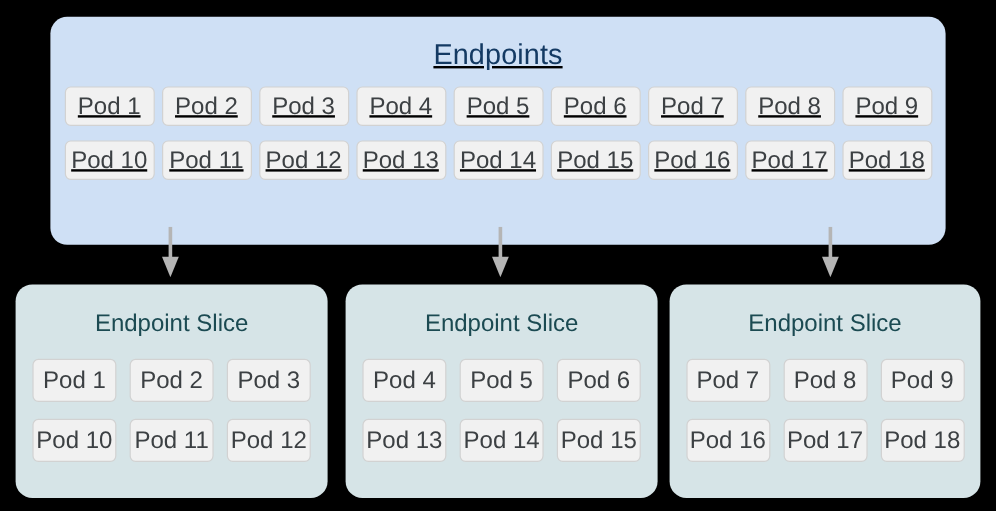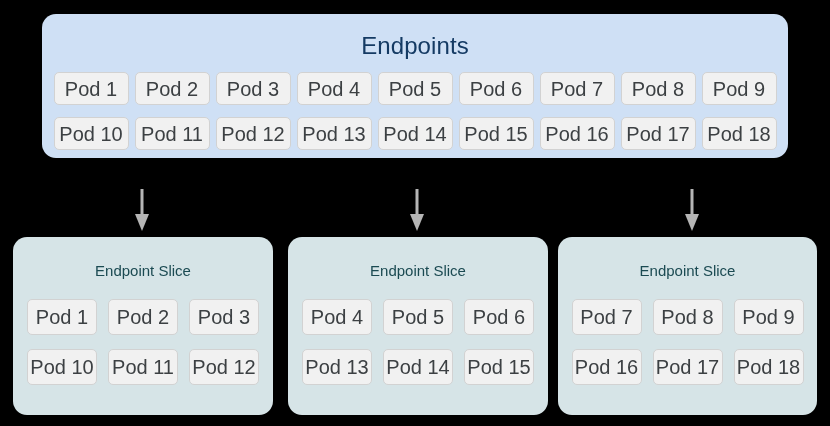--- a/index.html
+++ b/index.html
@@ -14,24 +14,25 @@
     overflow: hidden;
     font-family: "Liberation Sans", sans-serif;
   }
 
   
   #endpoints-box {
     position: absolute;
     left: 42px;
     top: 14px;
     width: 746px;
-    height: 144px;
+    height: 190px;
     background: #cfe0f5;
     border-radius: 14px;
     box-sizing: border-box;
+    text-decoration: underline;
   }
   #endpoints-title {
     text-align: center;
     color: #143a63;
     font-size: 24px;
     line-height: 24px;
     padding-top: 20px;
     letter-spacing: 0.1px;
     font-weight: 400;
   }
@@ -82,21 +83,21 @@
     border-radius: 14px;
     box-sizing: border-box;
   }
   #slice-1 { left: 13px; }
   #slice-2 { left: 288px; }
   #slice-3 { left: 558px; width: 259px; }
 
   .slice-title {
     text-align: center;
     color: #1b4a52;
-    font-size: 15px;
+    font-size: 20px;
     line-height: 23px;
     padding-top: 22px;
     font-weight: 400;
   }
   .slice-row {
     display: flex;
     justify-content: center;
     gap: 11px;
     margin-top: 17px;
   }

